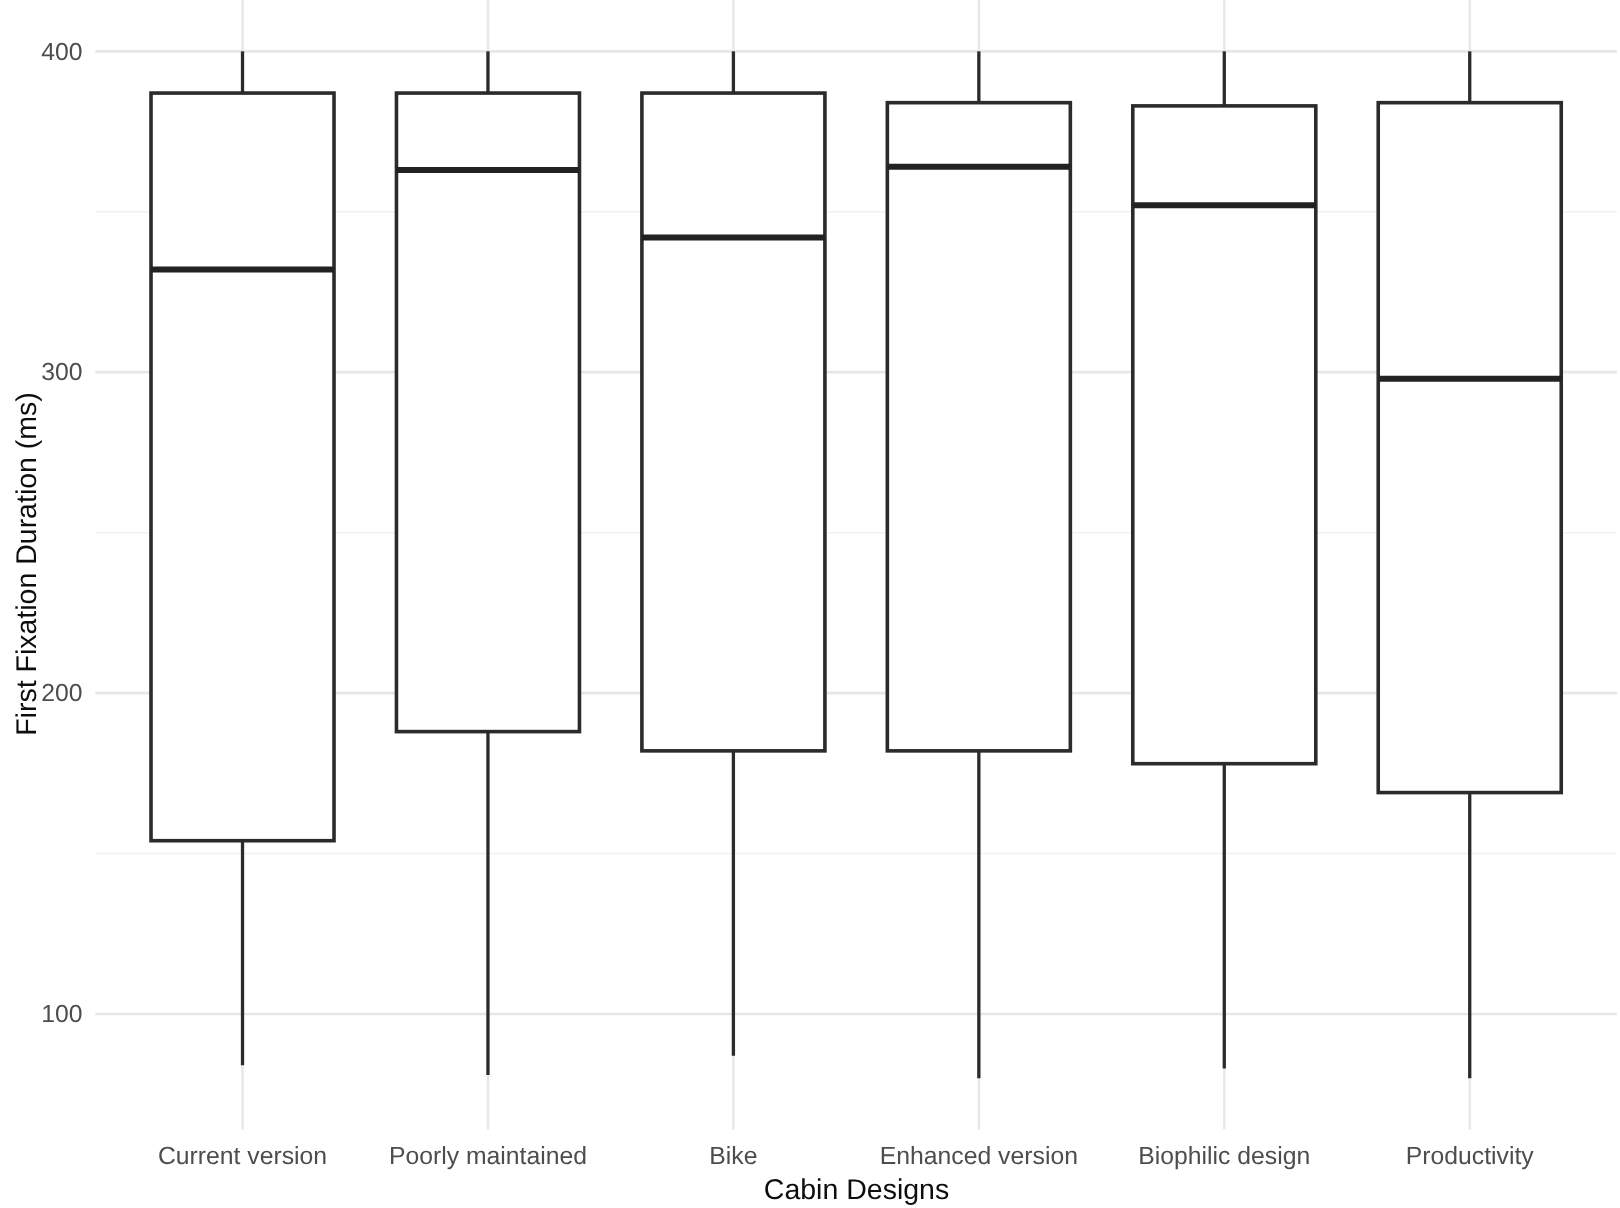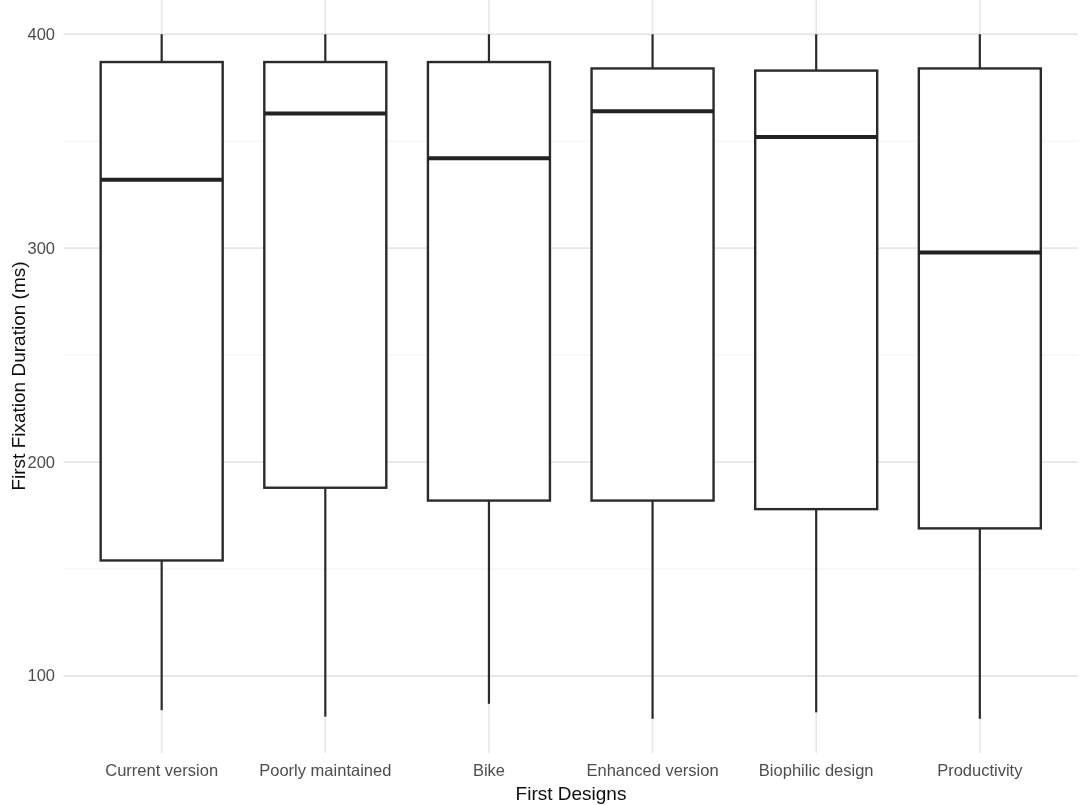--- a/index.html
+++ b/index.html
@@ -70,14 +70,14 @@
       <text x="55" y="253.64772727272725" text-anchor="end" fill="#4d4d4d" font-size="16.5px" font-family="&quot;Liberation Sans&quot;,sans-serif">300</text>
       <text x="55" y="39.72727272727273" text-anchor="end" fill="#4d4d4d" font-size="16.5px" font-family="&quot;Liberation Sans&quot;,sans-serif">400</text>
       <text x="161.67741935483872" y="776" text-anchor="middle" fill="#4d4d4d" font-size="16.5px" font-family="&quot;Liberation Sans&quot;,sans-serif">Current version</text>
       <text x="325.30645161290323" y="776" text-anchor="middle" fill="#4d4d4d" font-size="16.5px" font-family="&quot;Liberation Sans&quot;,sans-serif">Poorly maintained</text>
       <text x="488.93548387096774" y="776" text-anchor="middle" fill="#4d4d4d" font-size="16.5px" font-family="&quot;Liberation Sans&quot;,sans-serif">Bike</text>
       <text x="652.5645161290323" y="776" text-anchor="middle" fill="#4d4d4d" font-size="16.5px" font-family="&quot;Liberation Sans&quot;,sans-serif">Enhanced version</text>
       <text x="816.1935483870967" y="776" text-anchor="middle" fill="#4d4d4d" font-size="16.5px" font-family="&quot;Liberation Sans&quot;,sans-serif">Biophilic design</text>
       <text x="979.8225806451612" y="776" text-anchor="middle" fill="#4d4d4d" font-size="16.5px" font-family="&quot;Liberation Sans&quot;,sans-serif">Productivity</text>
     </svg>
   <div class="axis-title y-title">First Fixation Duration (ms)</div>
-  <div class="axis-title x-title">First Designs</div>
+  <div class="axis-title x-title">Cabin Designs</div>
 </div>
 
 </body></html>

